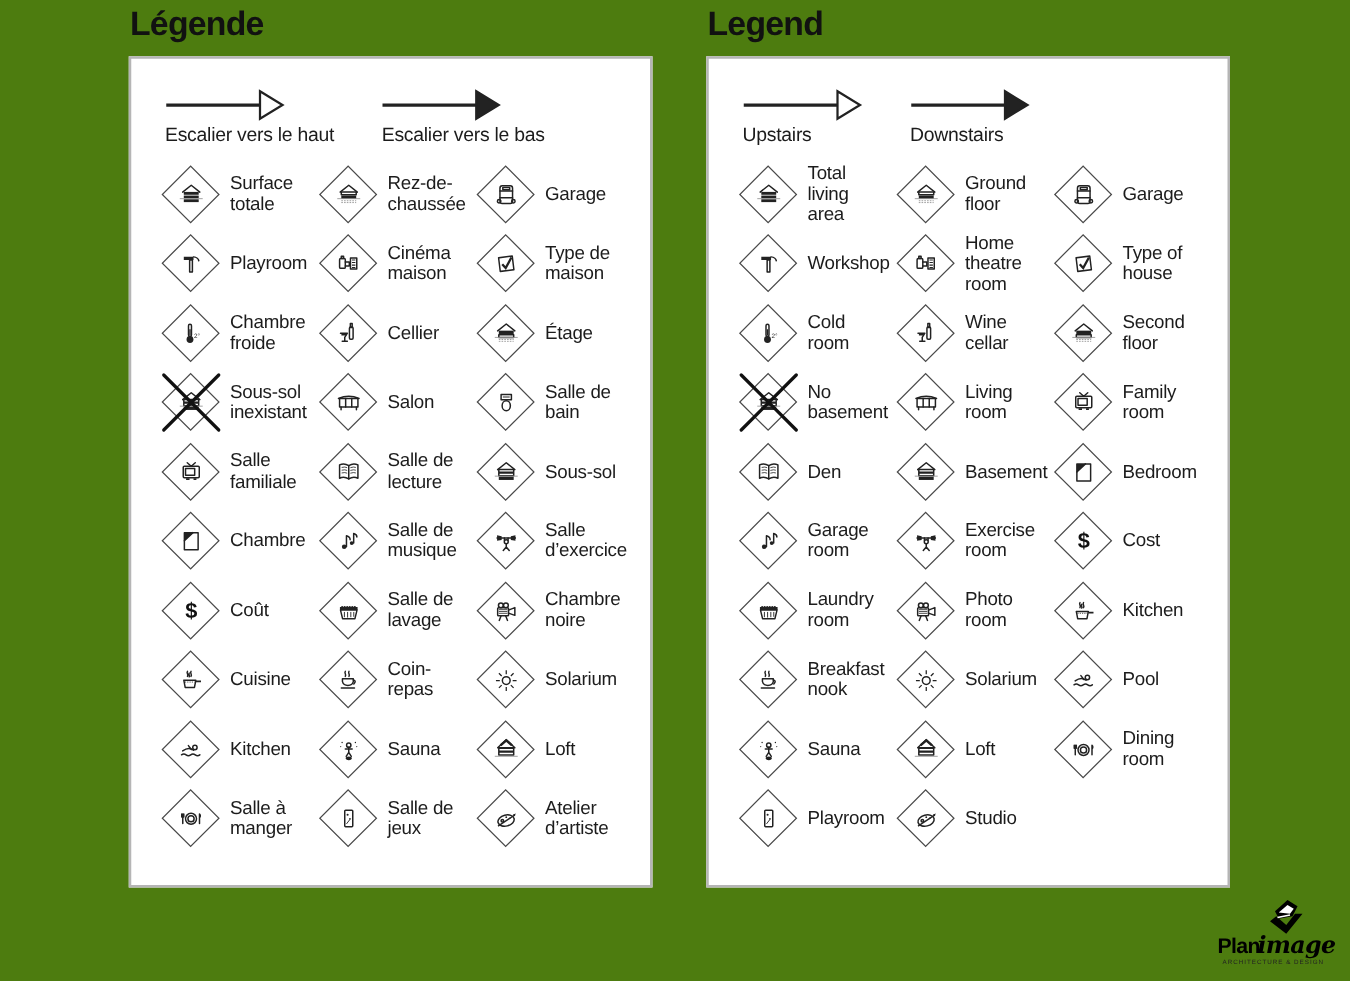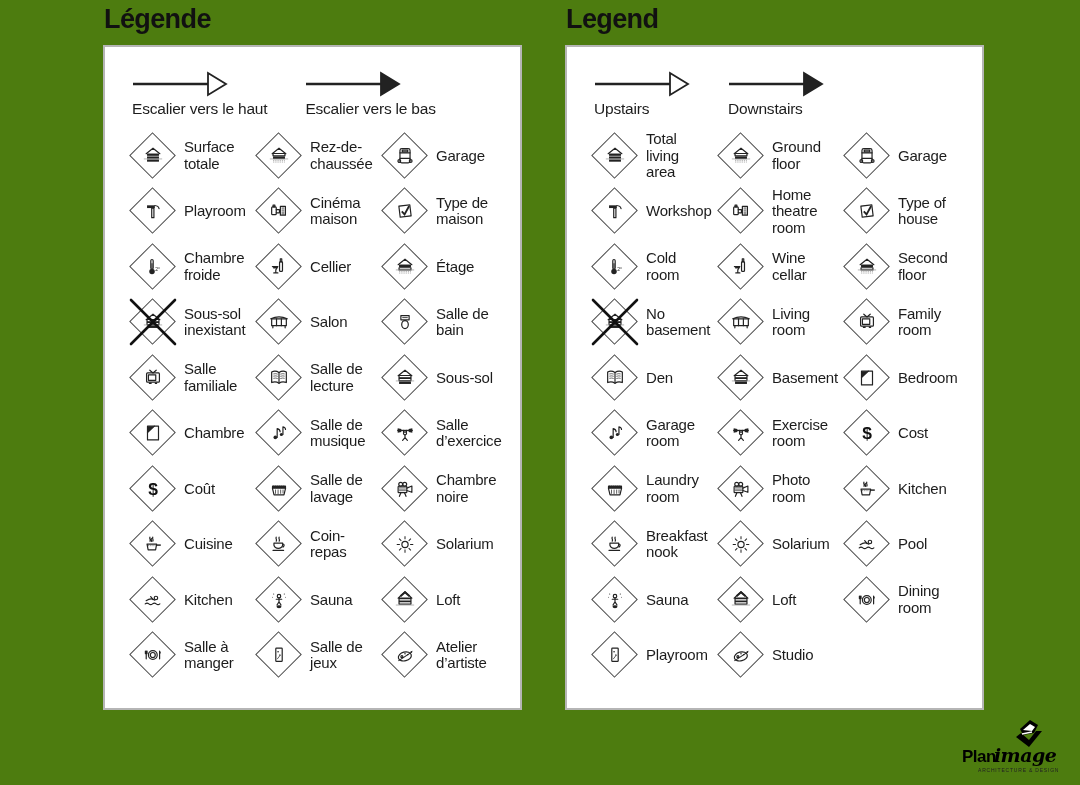--- a/index.html
+++ b/index.html
@@ -28,21 +28,21 @@
   .dwrap { position:relative; width:46px; height:46px; flex-shrink:0; }
   .dshape { position:absolute; left:6px; top:6px; width:33px; height:33px;
             border:1.4px solid #4a4a4a; background:#fff; transform:rotate(45deg); }
   .glyph { position:absolute; left:12px; top:12px; width:22px; height:22px; }
   .cross { position:absolute; left:-5px; top:-5px; width:56px; height:56px; }
   .cell-label { font-size:15px; line-height:1.1; letter-spacing:-0.2px; color:#1c1c1c; width:64px; }
   .panel-block.fr .cell-label { width:68px; }
 
   .logo { position:absolute; right:14px; bottom:8px; width:104px; height:56px; }
   .logo-glyph { position:absolute; right:18px; top:-4px; }
-  .brand { position:absolute; left:0; bottom:10px; white-space:nowrap; }
+  .brand { position:absolute; left:12px; bottom:10px; white-space:nowrap; }
   .brand-plan { font-size:17px; font-weight:800; letter-spacing:-0.5px; color:#000; }
   .brand-image { font-family:"DejaVu Serif", serif; font-style:italic; font-size:19px;
                  font-weight:700; letter-spacing:-0.5px; color:#000; margin-left:-2px; }
   .tagline { position:absolute; left:16px; bottom:4px; font-size:5px; letter-spacing:0.8px;
              color:#222; white-space:nowrap; }
 </style>
 </head>
 <body>
 
 <div class="stage">

